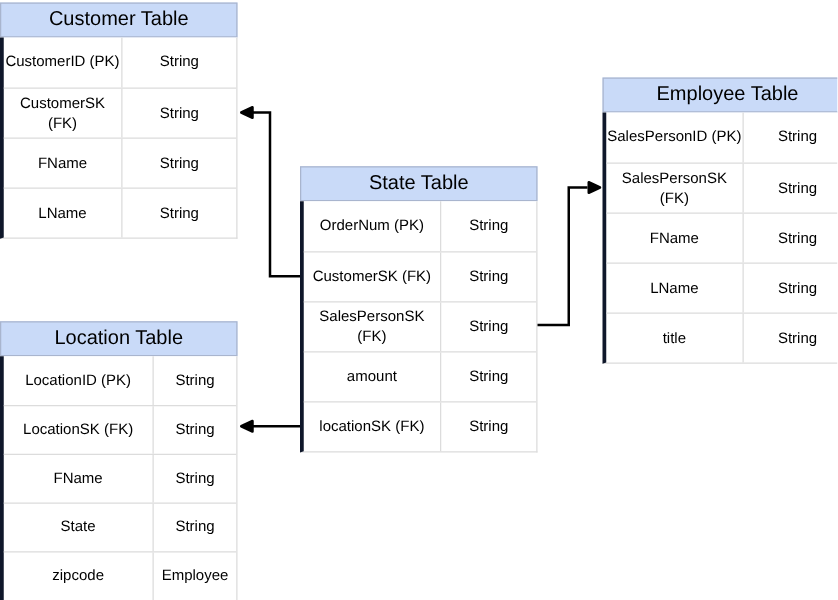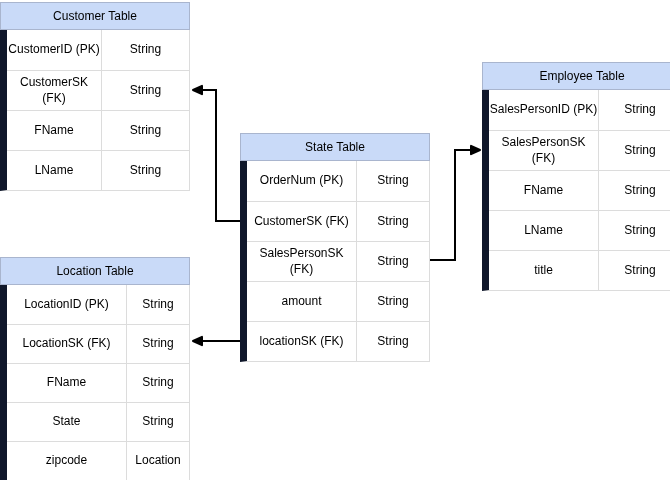--- a/index.html
+++ b/index.html
@@ -22,27 +22,27 @@
     box-sizing: border-box;
   }
   .erd-header {
     box-sizing: border-box;
     height: 28px;
     background: #C9DAF8;
     border: 1px solid #A9B5CE;
     display: flex;
     align-items: center;
     justify-content: center;
-    font-size: 12px;
+    font-size: 16px;
     white-space: pre;
   }
   .erd-rows {
     box-sizing: border-box;
     background: #ffffff;
-    border-left: 7px solid #0f172a;
+    border-left: 3px solid #0f172a;
     border-right: 1px solid #DCDCDC;
     border-bottom: 1px solid #DCDCDC;
   }
   .erd-row {
     box-sizing: border-box;
     display: flex;
     height: 40px;
   }
   .erd-row + .erd-row {
     border-top: 1px solid #DCDCDC;
@@ -169,21 +169,21 @@
         <div class="erd-row">
           <div class="cell field">FName</div>
           <div class="cell type">String</div>
         </div>
         <div class="erd-row">
           <div class="cell field">State</div>
           <div class="cell type">String</div>
         </div>
         <div class="erd-row">
           <div class="cell field">zipcode</div>
-          <div class="cell type">Location</div>
+          <div class="cell type">Employee</div>
         </div>
       </div>
   </div>
 
   <svg class="connector-layer" width="670" height="480" viewBox="0 0 670 480">
     <g stroke="#000000" stroke-width="2" fill="none">
       <path d="M240,221 H216 V90 H202"></path>
       <path d="M430,260 H455 V150 H470"></path>
       <path d="M240,341 H202"></path>
     </g>

